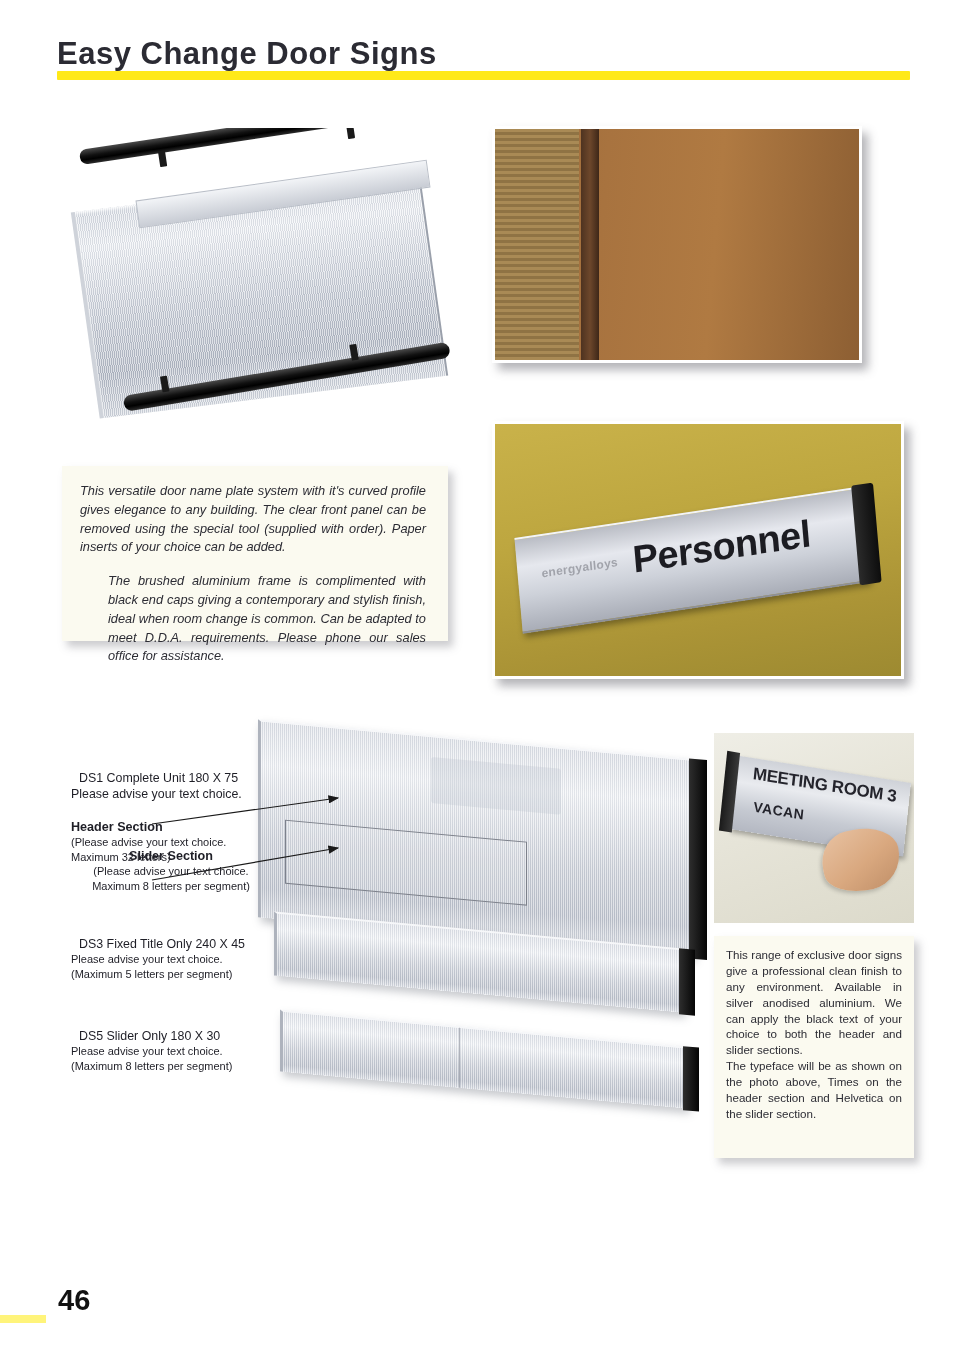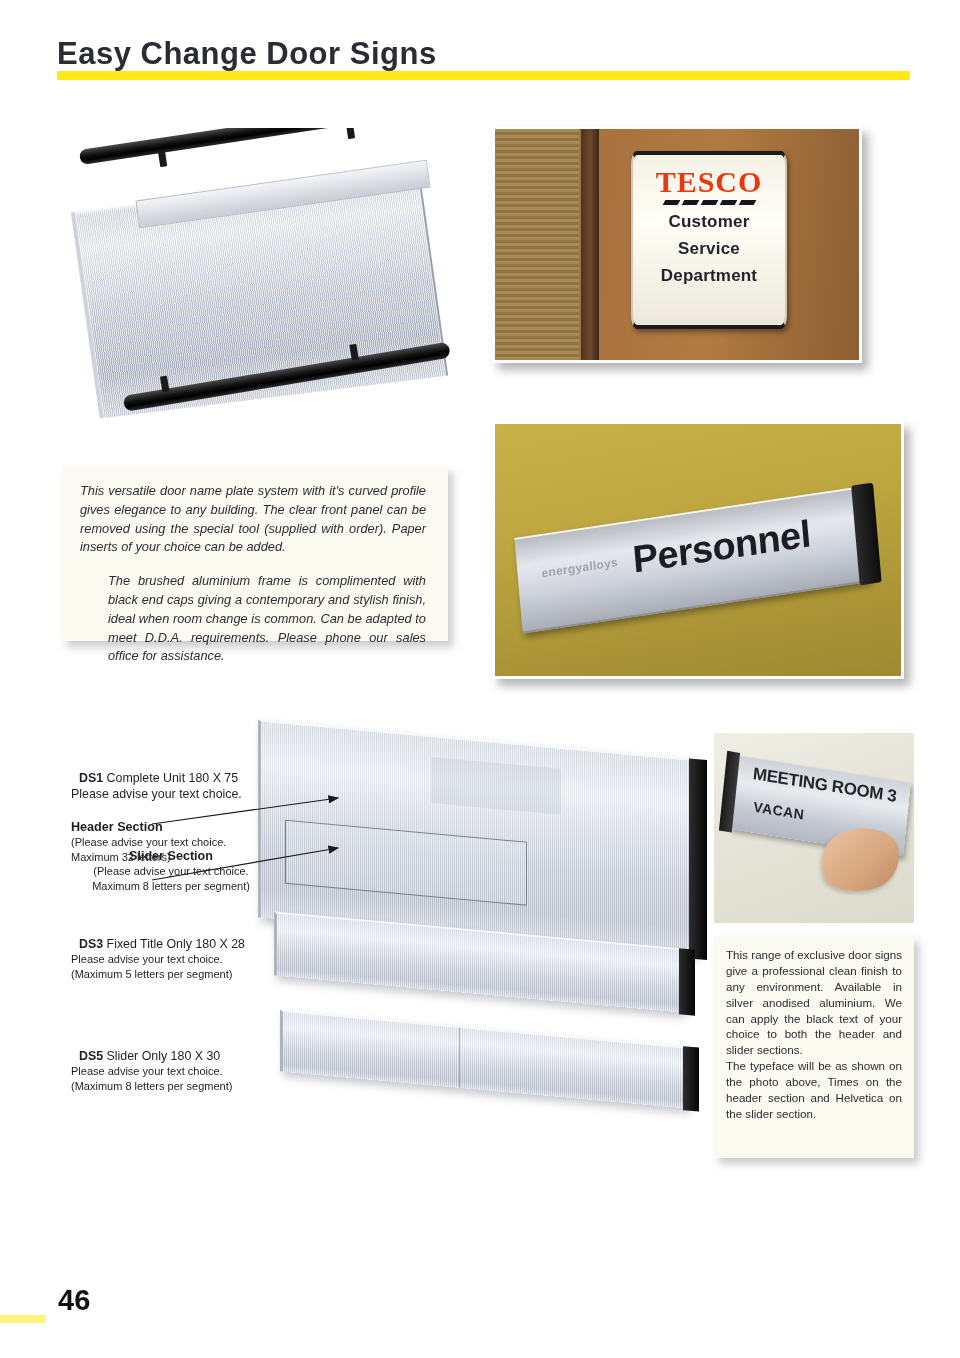--- a/index.html
+++ b/index.html
@@ -182,28 +182,28 @@
   #range-panel{left:714px;top:936px;width:200px;height:222px;}
   #range-panel .pad{padding:11px 12px 0 12px;}
   #range-panel p{
     margin:0;font-size:11.6px;line-height:1.37;
     color:#2c2c34;text-align:justify;
   }
 
   
   .spec-block{position:absolute;left:71px;width:200px;color:#1e1e26;}
   .spec-block .head{font-size:12.4px;line-height:1.3;}
-  .spec-block .head b{font-weight:700;padding-left:8px;}
+  .spec-block .head b{font-weight:400;padding-left:8px;}
   .spec-block .sub{font-size:11px;line-height:1.32;}
   .spec-block .title{font-size:12.6px;font-weight:700;line-height:1.3;}
   #spec-ds1{top:770px;}
   #spec-header-section{top:819px;}
   #spec-slider-section{top:848px;text-align:center;}
   #spec-ds3{top:936px;}
-  #spec-ds5{top:1028px;margin-top:20px;}
+  #spec-ds5{top:1028px;}
 
   
   #leader-arrows{position:absolute;left:150px;top:780px;width:210px;height:110px;
     pointer-events:none;}
 </style>
 </head>
 <body>
 
 <div id="page-title">Easy Change Door Signs</div>
 <div id="header-rule"></div>
@@ -217,33 +217,20 @@
   <div id="panel-lip"></div>
   <div id="cap-bottom" class="cap-rail">
     <span class="cap-peg" style="left:40px;top:-13px;"></span>
     <span class="cap-peg" style="left:232px;top:-13px;"></span>
   </div>
 </div>
 
 <div id="photo-tesco" class="photo shadow">
   <div id="tesco-wall-left"></div>
   <div id="tesco-wall-stripe"></div>
-  <div id="tesco-sign">
-    <div id="tesco-logo">TESCO</div>
-    <div id="tesco-dashes">
-      <i></i>
-        <i></i>
-        <i></i>
-        <i></i>
-        <i></i>
-    </div>
-    <div class="tesco-line">Customer</div>
-    <div class="tesco-line">Service</div>
-    <div class="tesco-line">Department</div>
-  </div>
 </div>
 
 <div id="photo-personnel" class="photo shadow">
   <div id="personnel-sign">
     <div id="personnel-logo">energyalloys</div>
     <div id="personnel-text">Personnel</div>
     <div id="personnel-endcap"></div>
   </div>
 </div>
 
@@ -291,21 +278,21 @@
 </div>
 
 <div id="spec-slider-section" class="spec-block">
   <div class="title">Slider Section</div>
   <div class="sub">(Please advise your text choice.</div>
   <div class="sub">Maximum 8 letters per segment)</div>
 </div>
 
 <div id="spec-ds3" class="spec-block">
   <div class="head"><b>DS3</b>
-    <span>Fixed Title Only 180 X 28</span></div>
+    <span>Fixed Title Only 240 X 45</span></div>
   <div class="sub">Please advise your text choice.</div>
   <div class="sub">(Maximum 5 letters per segment)</div>
 </div>
 
 <div id="spec-ds5" class="spec-block">
   <div class="head"><b>DS5</b>
     <span>Slider Only  180 X 30</span></div>
   <div class="sub">Please advise your text choice.</div>
   <div class="sub">(Maximum 8 letters per segment)</div>
 </div>

